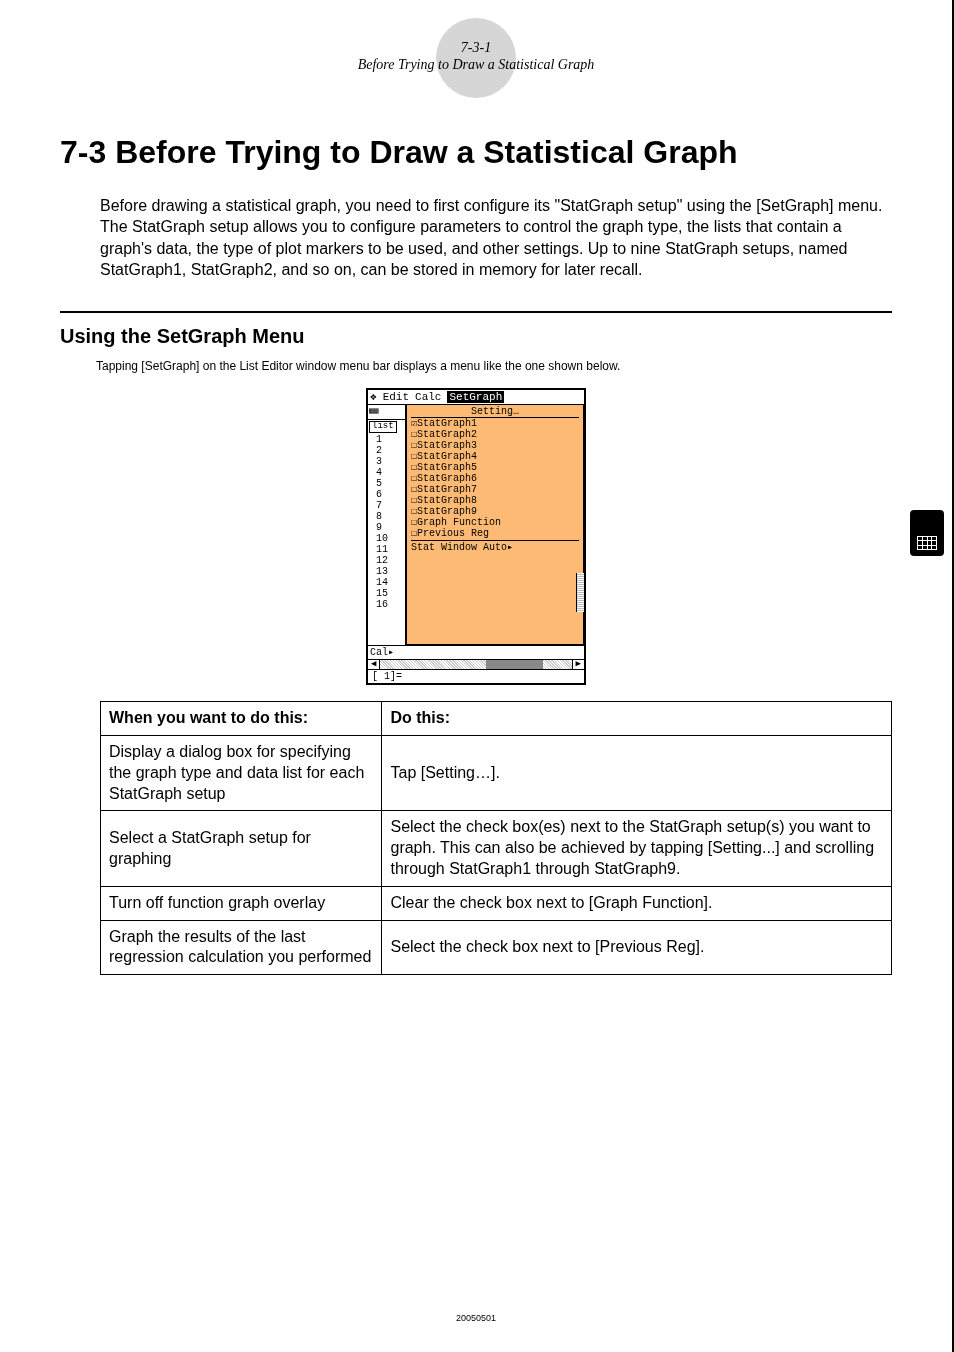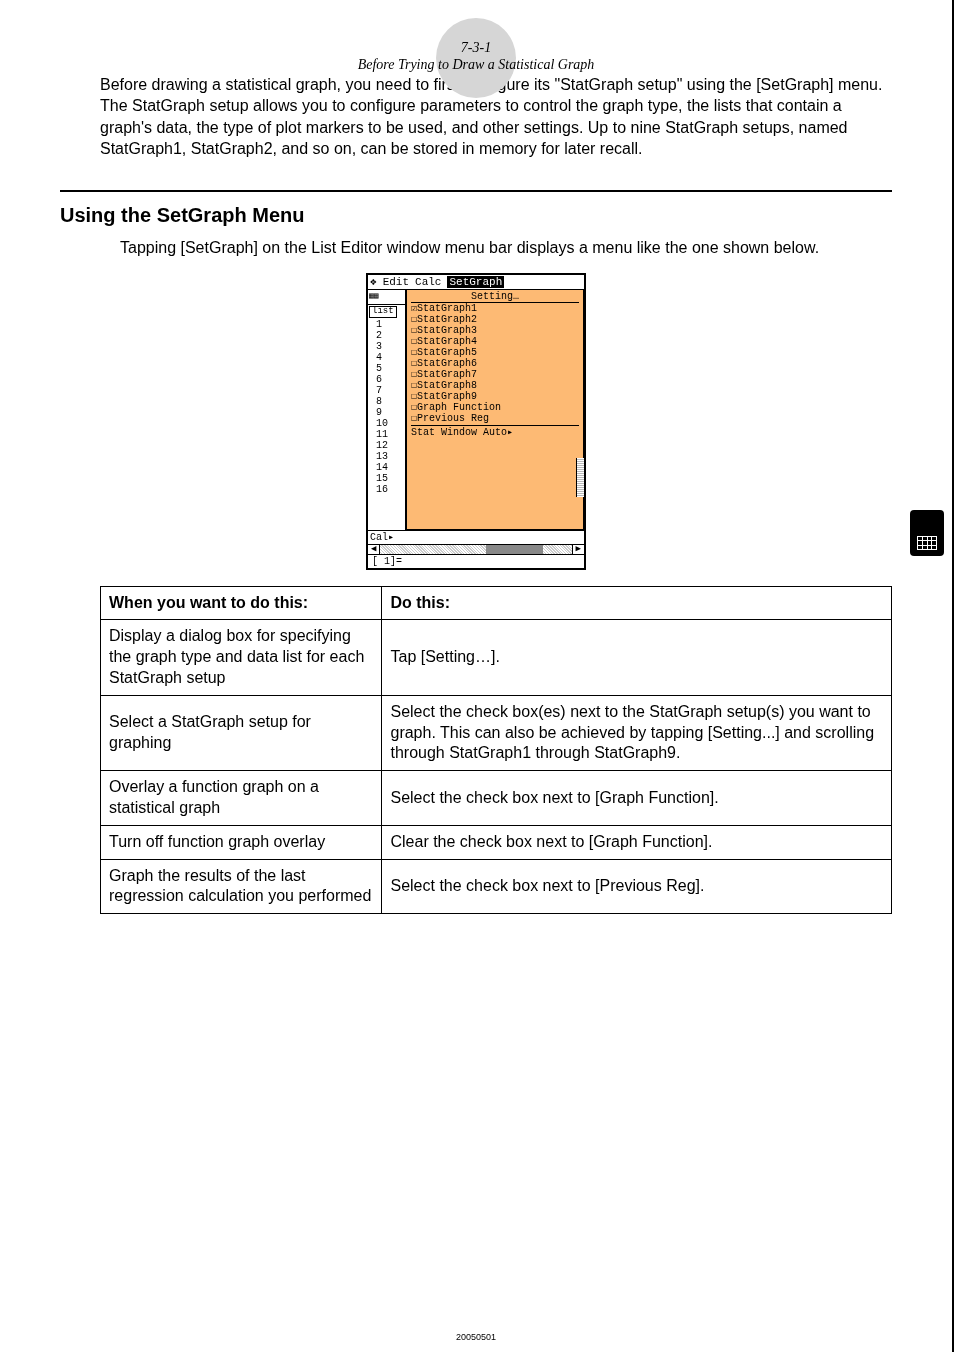--- a/index.html
+++ b/index.html
@@ -55,23 +55,23 @@
     border: none;
     border-top: 2px solid #000;
     margin: 0 0 12px 0;
   }
   h2.subtitle {
     font-size: 20px;
     font-weight: bold;
     margin-bottom: 10px;
   }
   .para {
-    font-size: 16px;
+    font-size: 12px;
     line-height: 1.35;
-    margin-left: 60px;
+    margin-left: 36px;
     margin-bottom: 14px;
   }
   .screenshot-wrap {
     display: flex;
     justify-content: center;
     margin: 6px 0 16px 0;
   }
   .calc-screen {
     border: 2px solid #000;
     width: 220px;
@@ -171,21 +171,21 @@
     padding: 6px 8px;
     text-align: left;
     vertical-align: middle;
     line-height: 1.3;
   }
   table.ops th {
     font-weight: bold;
   }
   .footer-code {
     position: absolute;
-    bottom: 10px;
+    bottom: 29px;
     left: 50%;
     transform: translateX(-50%);
     font-size: 9px;
     color: #000;
   }
   .sidebar-icon {
     position: absolute;
     right: 10px;
     top: 510px;
     width: 34px;
@@ -212,20 +212,21 @@
 </head>
 <body>
 
 <div class="page">
   <div class="header-circle"></div>
   <div class="header-text">
     <span>7-3-1</span><br>
     <span>Before Trying to Draw a Statistical Graph</span>
   </div>
 
+  <h1 class="title">7-3  Before Trying to Draw a Statistical Graph</h1>
 
   <p class="intro" style="white-space: pre-line;">Before drawing a statistical graph, you need to first configure its "StatGraph setup" using the [SetGraph] menu.
 The StatGraph setup allows you to configure parameters to control the graph type, the lists that contain a graph's data, the type of plot markers to be used, and other settings. Up to nine StatGraph setups, named StatGraph1, StatGraph2, and so on, can be stored in memory for later recall.</p>
 
   <hr class="section-rule">
   <h2 class="subtitle">Using the SetGraph Menu</h2>
 
   <p class="para">Tapping [SetGraph] on the List Editor window menu bar displays a menu like the one shown below.</p>
 
   <div class="screenshot-wrap">
@@ -299,24 +300,20 @@
     </tr>
     <tr>
       <td>Display a dialog box for specifying the graph type and data list for each StatGraph setup</td>
       <td>Tap [Setting…].</td>
     </tr>
     <tr>
       <td>Select a StatGraph setup for graphing</td>
       <td>Select the check box(es) next to the StatGraph setup(s) you want to graph. This can also be achieved by tapping [Setting...] and scrolling through StatGraph1 through StatGraph9.</td>
     </tr>
     <tr>
-      <td>Overlay a function graph on a statistical graph</td>
-      <td>Select the check box next to [Graph Function].</td>
-    </tr>
-    <tr>
       <td>Turn off function graph overlay</td>
       <td>Clear the check box next to [Graph Function].</td>
     </tr>
     <tr>
       <td>Graph the results of the last regression calculation you performed</td>
       <td>Select the check box next to [Previous Reg].</td>
     </tr>
   </tbody>
     </table>
 

